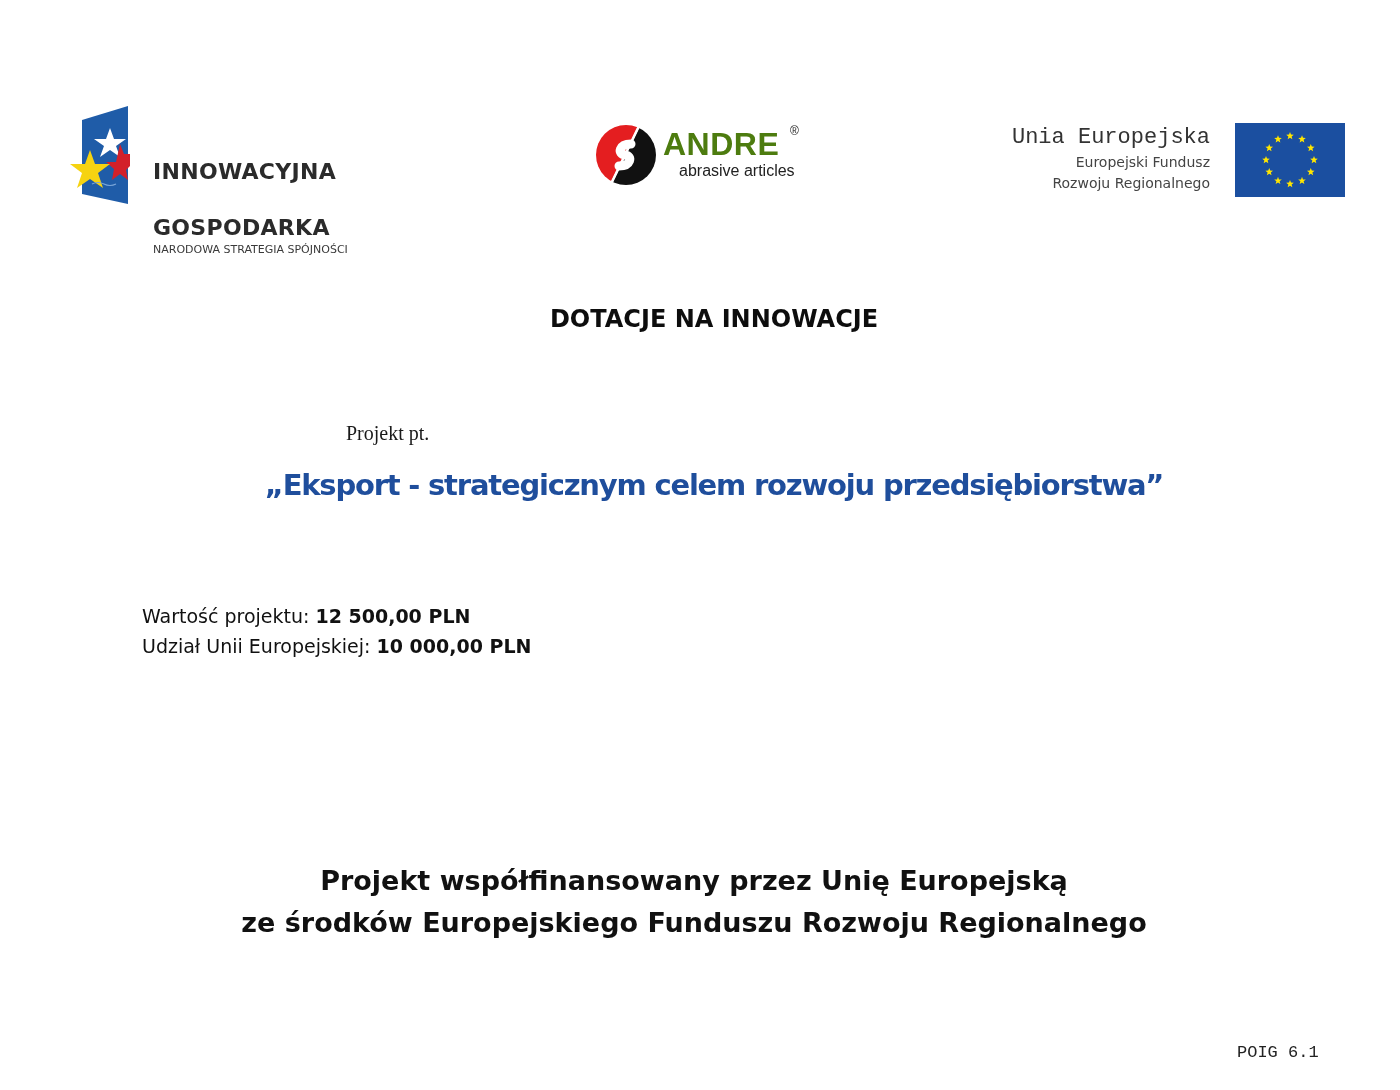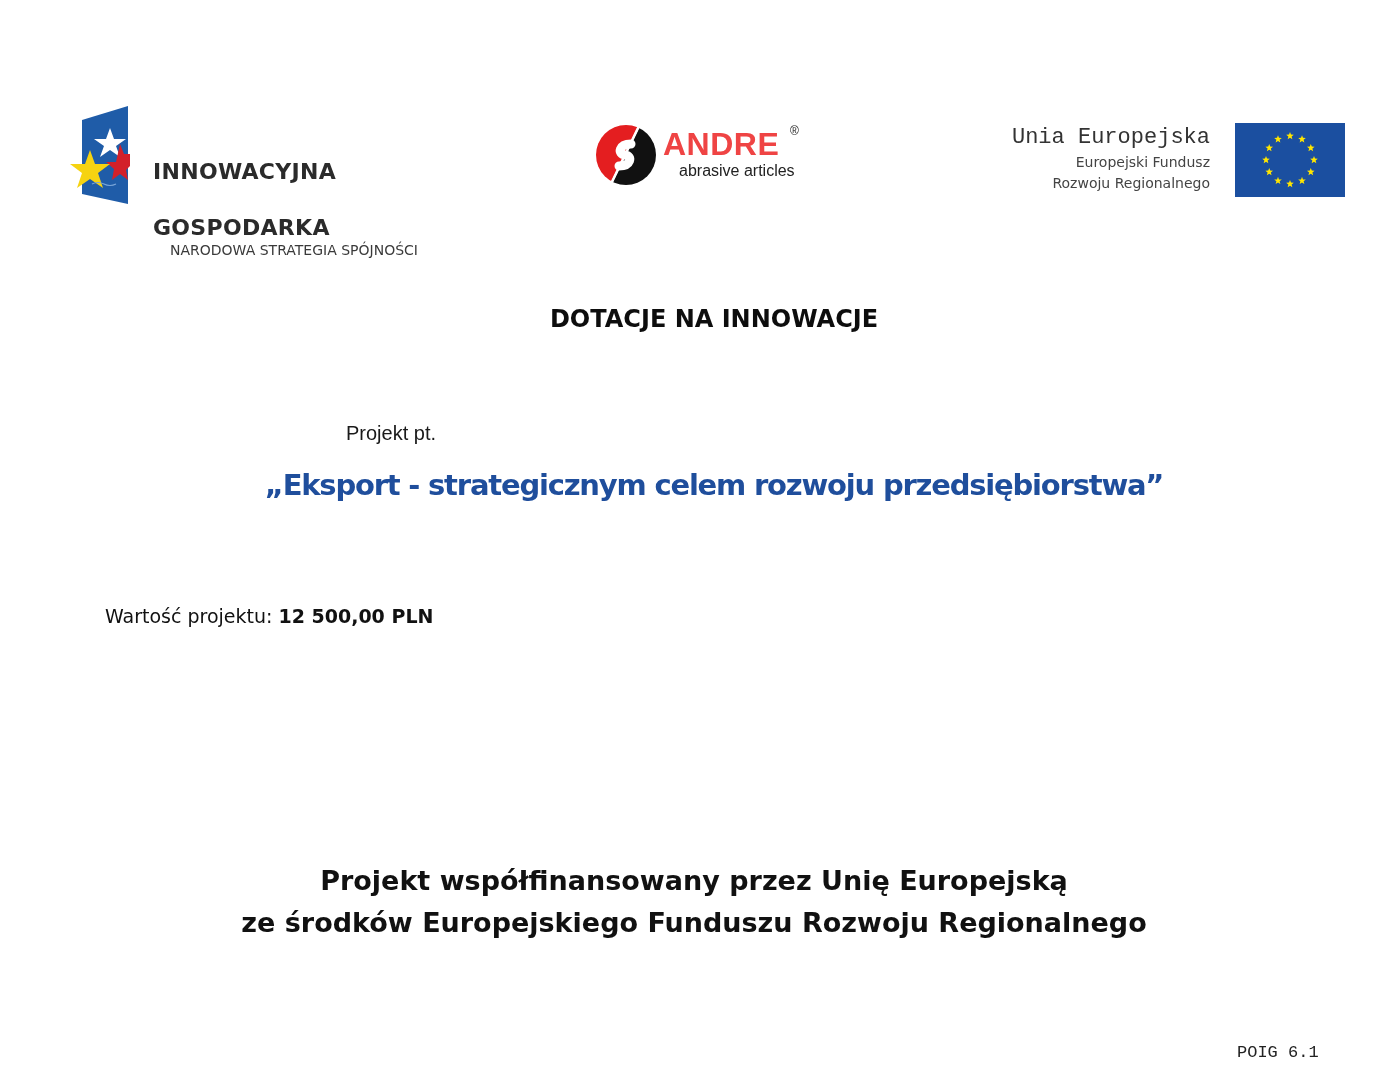--- a/index.html
+++ b/index.html
@@ -26,38 +26,37 @@
       font-weight: bold;
       font-size: 22px;
       line-height: 24px;
       letter-spacing: 0.3px;
       color: #2b2b2b;
       white-space: nowrap;
       margin-top: 32px;
     }
     .ig-line3 {
       font-family: "DejaVu Sans", sans-serif;
-      font-size: 14px;
+      font-size: 11px;
       line-height: 16px;
       color: #3a3a3a;
       white-space: nowrap;
       margin-top: 2px;
-      margin-left: 17px;
     }
 
     
     .andre-logo { left: 595px; top: 124px; width: 215px; height: 64px; }
     .andre-mark { position: absolute; left: 0; top: 0; width: 62px; height: 62px; }
     .andre-name {
       position: absolute; left: 68px; top: 4px;
       font-family: "Liberation Sans", sans-serif;
       font-weight: bold;
       font-size: 32px;
       line-height: 32px;
-      color: #ef4444;
+      color: #4d7c0f;
       letter-spacing: 0.5px;
     }
     .andre-reg {
       position: absolute; left: 195px; top: 0px;
       font-family: "Liberation Sans", sans-serif;
       font-size: 12px;
       color: #222;
     }
     .andre-sub {
       position: absolute; left: 84px; top: 38px;
@@ -93,21 +92,21 @@
       left: 0; width: 1428px; top: 302px;
       text-align: center;
       font-family: "DejaVu Sans", sans-serif;
       font-weight: bold;
       font-size: 24px;
       line-height: 34px;
       color: #0d0d0d;
     }
     .project-label {
       left: 346px; top: 418px;
-      font-family: Liberation Sans, sans-serif;
+      font-family: Liberation Serif, serif;
       font-size: 20px;
       line-height: 30px;
       color: #1a1a1a;
     }
     .project-title {
       left: 0; width: 1428px; top: 464px;
       text-align: center;
       font-family: "DejaVu Sans", sans-serif;
       font-weight: bold;
       font-size: 29px;
@@ -117,20 +116,21 @@
       white-space: nowrap;
     }
 
     .details { left: 105px; top: 601px; }
     .detail-row {
       font-family: "DejaVu Sans", sans-serif;
       font-size: 19px;
       line-height: 30px;
       color: #111;
       white-space: nowrap;
+      margin-left: 37px;
     }
     .detail-row .val { font-weight: bold; }
     .detail-row.first { margin-left: -1px; }
 
     .footer-note {
       left: 0; width: 1388px; top: 860px;
       text-align: center;
       font-family: "DejaVu Sans", sans-serif;
       font-weight: bold;
       font-size: 27px;
@@ -216,20 +216,23 @@
 <div class="abs main-title">DOTACJE NA INNOWACJE</div>
 
 <div class="abs project-label">Projekt pt.</div>
 
 <div class="abs project-title">„Eksport - strategicznym celem rozwoju przedsiębiorstwa”</div>
 
 <div class="abs details">
   <div class="detail-row">
     <span>Wartość projektu: </span><span class="val">12 500,00 PLN</span>
   </div>
+  <div class="detail-row">
+    <span>Udział Unii Europejskiej: </span><span class="val">10 000,00 PLN</span>
+  </div>
 </div>
 
 <div class="abs footer-note">
   <div>Projekt współfinansowany przez Unię Europejską</div>
   <div>ze środków Europejskiego Funduszu Rozwoju Regionalnego</div>
 </div>
 
 <div class="abs program-code">POIG 6.1</div>
 
 </body></html>

